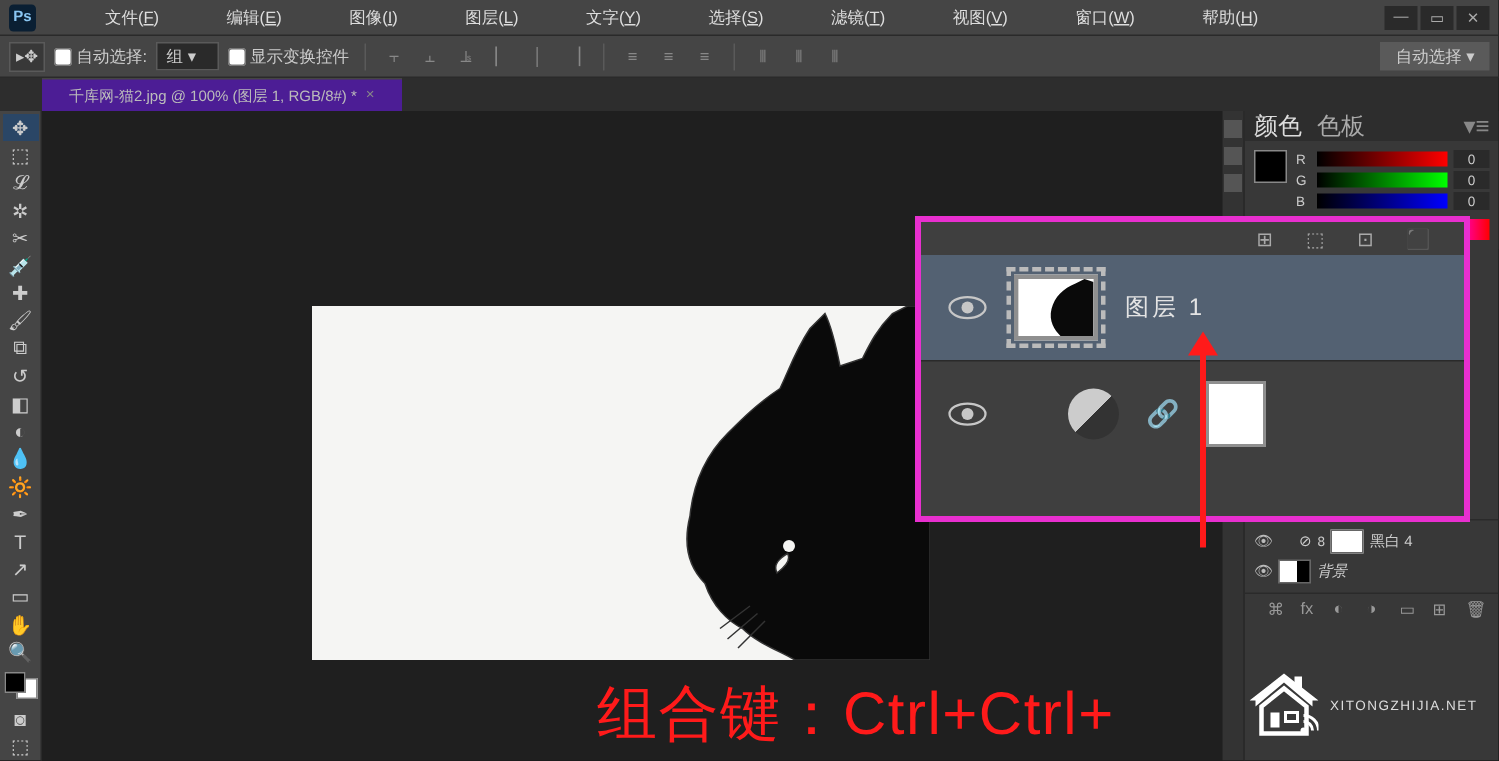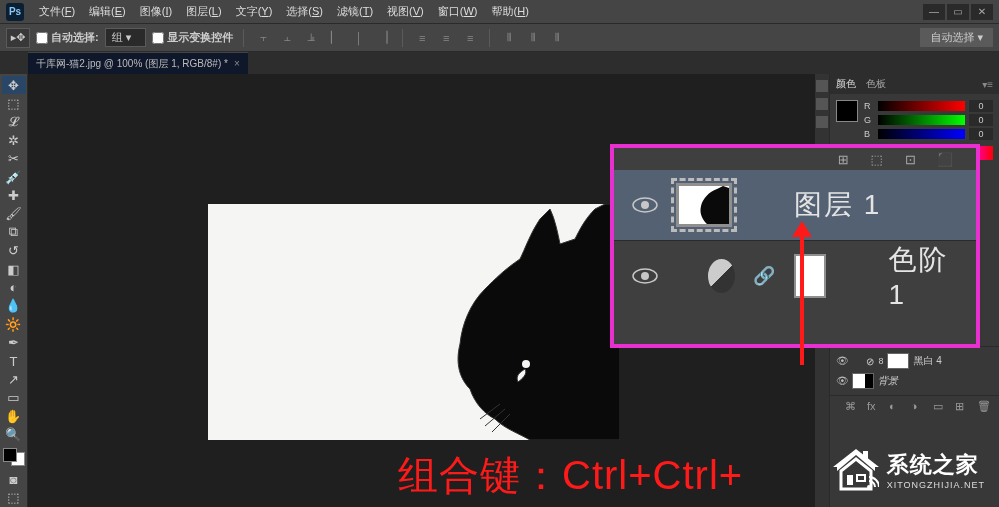--- a/index.html
+++ b/index.html
@@ -1,39 +1,39 @@
 <!DOCTYPE html>
 <html><head>
 <meta charset="utf-8">
 <style>
 * { margin: 0; padding: 0; box-sizing: border-box; font-family: "Microsoft YaHei", sans-serif; user-select: none; }
 body { background: #1a1a1a; width: 999px; height: 507px; overflow: hidden; position: relative; color: #ccc; font-size: 11px; }
 
 
 .menubar { height: 24px; background: #454545; display: flex; align-items: center; padding: 0 6px; border-bottom: 1px solid #2a2a2a; text-align: center; }
 .ps-logo { width: 18px; height: 18px; background: #0a1f33; border-radius: 3px; color: #8ac6f2; font-weight: bold; font-size: 10px; display: flex; align-items: center; justify-content: center; margin-right: 8px; }
-.menu-item { color: #ddd; padding: 0 7px; cursor: pointer; font-size: 11px; }
+.menu-item { color: #ddd; padding: 0 7px; cursor: pointer; font-size: 11px; margin-left: 31px; }
 .menu-item .hotkey { text-decoration: underline; }
 .window-controls { margin-left: auto; display: flex; gap: 2px; }
 .win-btn { width: 22px; height: 16px; background: #2a2a2a; color: #aaa; display: flex; align-items: center; justify-content: center; font-size: 10px; cursor: pointer; }
 
 
 .options-bar { height: 28px; background: #454545; display: flex; align-items: center; padding: 0 6px; border-bottom: 1px solid #2a2a2a; gap: 6px; }
 .tool-preset { width: 24px; height: 20px; background: #383838; border: 1px solid #5a5a5a; display: flex; align-items: center; justify-content: center; }
 .opt-check { display: flex; align-items: center; gap: 3px; }
 .opt-check input { width: 12px; height: 12px; }
-.opt-label { color: #ccc; font-weight: bold; }
+.opt-label { color: #ccc; }
 .opt-dropdown { background: #2a2a2a; border: 1px solid #5a5a5a; color: #ccc; padding: 1px 14px 1px 6px; font-size: 11px; min-width: 40px; position: relative; }
 .opt-sep { width: 1px; height: 18px; background: #5a5a5a; margin: 0 4px; }
 .opt-icon { width: 18px; height: 18px; display: flex; align-items: center; justify-content: center; color: #888; }
 .right-panel-opt { margin-left: auto; background: #5a5a5a; padding: 2px 10px; color: #ccc; }
 
 
 .tab-row { height: 22px; background: #2d2d2d; display: flex; align-items: stretch; padding-left: 28px; }
-.doc-tab { background: #0f172a; color: #bbb; padding: 3px 8px; font-size: 10px; display: flex; align-items: center; border-top: 1px solid #444; }
+.doc-tab { background: #4c1d95; color: #bbb; padding: 3px 18px; font-size: 10px; display: flex; align-items: center; border-top: 1px solid #444; }
 .tab-close { margin-left: 6px; color: #888; cursor: pointer; }
 
 
 .workspace { position: absolute; top: 74px; left: 0; right: 0; bottom: 0; display: flex; }
 
 
 .toolbox { width: 28px; background: #454545; display: flex; flex-direction: column; padding-top: 2px; border-right: 1px solid #2a2a2a; }
 .tool-btn { width: 24px; height: 22px; margin: 0 auto; display: flex; align-items: center; justify-content: center; color: #ccc; cursor: pointer; font-size: 13px; }
 .tool-btn.active { background: #2a4666; }
 .tool-swatch { width: 22px; height: 22px; margin: 4px auto; position: relative; }
@@ -43,21 +43,21 @@
 
 .canvas-area { flex: 1; background: #1f1f1f; position: relative; overflow: hidden; }
 .canvas { position: absolute; left: 180px; top: 130px; width: 412px; height: 236px; background: #f5f5f3; }
 .cat { position: absolute; right: 0; top: 0; width: 210px; height: 236px; }
 
 
 .panels { width: 170px; background: #383838; display: flex; flex-direction: column; border-left: 1px solid #2a2a2a; }
 .panel-strip { width: 14px; background: #333; position: absolute; right: 170px; top: 74px; bottom: 0; }
 .panel-strip .btn { width: 12px; height: 12px; margin: 6px auto; background: #555; }
 
-.panel-tabs { display: flex; background: #2d2d2d; height: 20px; align-items: center; padding: 0 6px; gap: 10px; font-size: 10px; }
+.panel-tabs { display: flex; background: #2d2d2d; height: 20px; align-items: center; padding: 0 6px; gap: 10px; font-size: 16px; }
 .panel-tab { color: #aaa; }
 .panel-tab.active { color: #ddd; }
 .panel-col-icon { margin-left: auto; color: #888; }
 
 .color-panel { padding: 6px; background: #383838; }
 .color-swatches { display: flex; gap: 2px; margin-bottom: 4px; }
 .color-swatches .fg2 { width: 22px; height: 22px; background: #000; border: 1px solid #888; }
 .rgb-row { display: flex; align-items: center; gap: 4px; margin-bottom: 2px; }
 .rgb-label { width: 10px; color: #ccc; font-size: 9px; }
 .rgb-slider { flex: 1; height: 10px; }
@@ -77,21 +77,21 @@
 
 .overlay-popup { position: absolute; left: 610px; top: 144px; width: 370px; height: 204px; border: 4px solid #e82fcf; background: #3f3f3f; }
 .pop-strip { height: 22px; display: flex; align-items: center; justify-content: flex-end; gap: 22px; padding-right: 22px; }
 .pop-strip .i { color: #aaa; font-size: 13px; }
 .pop-row { height: 70px; display: flex; align-items: center; padding: 0 18px; gap: 18px; }
 .pop-row.sel { background: #536172; }
 .pop-eye { width: 26px; height: 26px; color: #c7c7c7; font-size: 20px; display: flex; align-items: center; justify-content: center; }
 .pop-thumb { width: 56px; height: 44px; background: #fff; border: 3px solid #8f8f8f; position: relative; }
 .pop-thumb.sel-b { outline: 3px dashed #bbb; outline-offset: 2px; }
 .pop-mask { width: 40px; height: 44px; background: #fff; border: 2px solid #8f8f8f; }
-.pop-label { color: #e4e4e4; font-size: 28px; letter-spacing: 2px; margin-left: 44px; }
+.pop-label { color: #e4e4e4; font-size: 16px; letter-spacing: 2px; }
 .pop-sep { height: 1px; background: #2a2a2a; }
 .adj-icon { width: 34px; height: 34px; border-radius: 50%; background: linear-gradient(135deg, #ccc 50%, #333 50%); }
 .link-icon { color: #aaa; font-size: 18px; }
 
 
 .arrow { position: absolute; left: 800px; top: 235px; width: 4px; height: 130px; background: #ff1a1a; }
 .arrow::before { content: ""; position: absolute; top: -14px; left: -8px; border-left: 10px solid transparent; border-right: 10px solid transparent; border-bottom: 16px solid #ff1a1a; }
 
 
 .annotation-text { position: absolute; left: 398px; bottom: 4px; color: #ff1a1a; font-size: 40px; font-weight: 500; letter-spacing: 1px; }
@@ -294,36 +294,34 @@
     <div class="pop-eye">
       <svg width="26" height="18" viewBox="0 0 26 18">
           <ellipse cx="13" cy="9" rx="12" ry="7" fill="none" stroke="#c7c7c7" stroke-width="1.5"></ellipse>
           <circle cx="13" cy="9" r="4" fill="#c7c7c7"></circle>
         </svg>
     </div>
     <div style="width:18px"></div>
     <div class="adj-icon"></div>
     <span class="link-icon">🔗</span>
     <div class="pop-mask"></div>
-    <span class="pop-label">色阶 1</span>
   </div>
 </div>
 
 <div class="arrow"></div>
 
 <div class="annotation-text">组合键：Ctrl+Ctrl+</div>
 
 <div class="watermark">
   <svg class="house" viewBox="0 0 46 46">
     <path d="M4 24 L23 8 L42 24 L42 20 L46 20 L23 2 L0 20 L4 20 Z" fill="#fff"></path>
     <path d="M8 24 L8 42 L38 42 L38 24 L23 12 Z" fill="none" stroke="#fff" stroke-width="3"></path>
     <rect x="14" y="28" width="6" height="10" fill="#fff"></rect>
     <rect x="24" y="28" width="8" height="6" fill="none" stroke="#fff" stroke-width="2"></rect>
     <path d="M30 10 L30 4 L35 4 L35 14" fill="#fff"></path>
     <path d="M36 34 a6 6 0 0 1 6 6" fill="none" stroke="#fff" stroke-width="2"></path>
     <path d="M36 30 a10 10 0 0 1 10 10" fill="none" stroke="#fff" stroke-width="2"></path>
     <circle cx="36" cy="40" r="2" fill="#fff"></circle>
   </svg>
   <div>
-    <div class="txt1">系统之家</div>
     <div class="txt2">XITONGZHIJIA.NET</div>
   </div>
 </div>
 
 </body></html>

